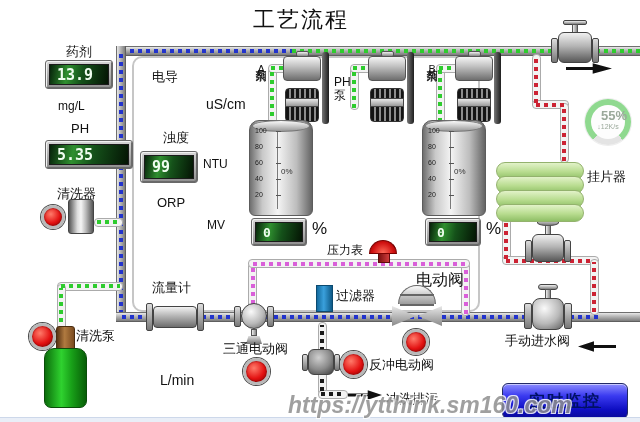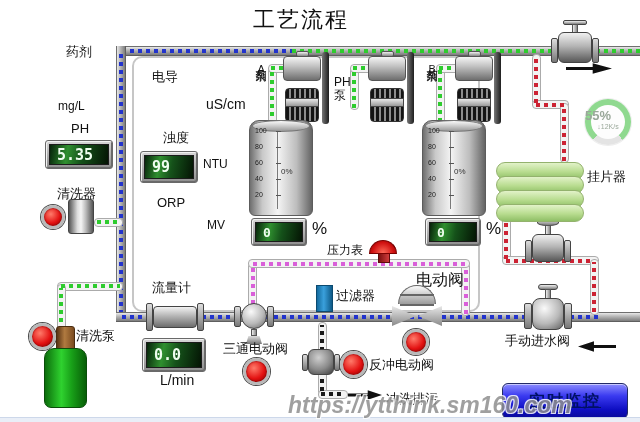--- a/index.html
+++ b/index.html
@@ -52,21 +52,21 @@
   .dome{position:absolute;background:linear-gradient(180deg,#fbfbfb,#9c9c9c);border:1px solid #666;border-bottom:0;border-radius:50% 50% 0 0/100% 100% 0 0;box-sizing:border-box;}
   .grid3{position:absolute;height:8px;border-top:2px solid #666;border-bottom:2px solid #666;}
   .arrow{position:absolute;background:#101010;clip-path:polygon(0 38%,58% 38%,58% 10%,100% 50%,58% 90%,58% 62%,0 62%);}
   
   .coilrow{position:relative;height:18px;margin-top:-4px;border-radius:9px;border:1px solid #93b26d;
         background:linear-gradient(180deg,#e2f2c8 0%,#b8dc8f 55%,#8fbf66 100%);box-sizing:border-box;}
   
   .badge{position:absolute;width:46px;height:46px;border-radius:50%;
         background:conic-gradient(from 220deg,#8fd98f 0 78%,#e4e4e4 78% 100%);box-shadow:0 0 0 1px #eee;}
   .badge::before{content:"";position:absolute;inset:6px;border-radius:50%;background:#fdfdfd;}
-  .badge .b1{position:absolute;top:9px;left:0;right:4px;text-align:left;font-size:13px;color:#9aa89a;font-weight:bold;}
+  .badge .b1{position:absolute;top:9px;left:0;right:4px;text-align:right;font-size:13px;color:#9aa89a;font-weight:bold;}
   .badge .b2{position:absolute;top:24px;left:0;right:0;text-align:center;font-size:7px;color:#9aa89a;}
   
   .btn-rt{position:absolute;left:502px;top:383px;width:124px;height:34px;border-radius:6px;border:1px solid #222a66;
         background:linear-gradient(180deg,#8c8cff 0%,#3a3af0 35%,#0e0ec2 75%,#0a0a9a 100%);
         box-shadow:inset 0 1px 0 #c8c8ff;display:flex;align-items:center;justify-content:center;
         font-size:16px;font-weight:bold;color:#001166;letter-spacing:2px;cursor:pointer;text-decoration:underline;}
   
   .wm{position:absolute;font-weight:bold;color:#8f8f8f;opacity:.85;white-space:nowrap;z-index:40;
       text-shadow:-1px -1px 0 #fff,1px -1px 0 #fff,-1px 1px 0 #fff,1px 1px 0 #fff;}
   .cylinder{position:absolute;background:linear-gradient(90deg,#555 0%,#ddd 35%,#f5f5f5 50%,#bbb 70%,#555 100%);border:1px solid #444;border-radius:3px;box-sizing:border-box;}
@@ -135,24 +135,27 @@
   <div class="dv" style="left:59px;top:288px;height:42px;--c:var(--flow-green);"></div>
 
   <div class="tube-v" style="left:318px;top:322px;height:74px;"></div>
   <div class="tube-h" style="left:318px;top:390px;width:30px;"></div>
   <div class="dv" style="left:320px;top:325px;height:66px;--c:var(--flow-black);"></div>
   <div class="dh" style="left:321px;top:392px;width:24px;--c:var(--flow-black);"></div>
   <div class="arrow" style="left:348px;top:389px;width:34px;height:12px;"></div>
   <div class="lbl" style="left:386px;top:392px;font-size:13px;">冲洗排污</div>
 
   <div class="lbl" style="left:66px;top:45px;font-size:13px;">药剂</div>
+  <div class="led" style="left:45px;top:60px;width:68px;height:29px;">
+    <div class="led-in">13.9</div>
+  </div>
   <div class="lbl" style="left:58px;top:100px;font-size:12px;">mg/L</div>
 
   <div class="lbl" style="left:71px;top:122px;font-size:13px;">PH</div>
-  <div class="led" style="left:45px;top:140px;width:68px;height:29px;">
+  <div class="led" style="left:45px;top:140px;width:88px;height:29px;">
     <div class="led-in">5.35</div>
   </div>
 
   <div class="lbl" style="left:57px;top:187px;font-size:13px;">清洗器</div>
   <div class="light" style="left:41px;top:205px;width:24px;height:24px;"></div>
   <div class="cylinder" style="left:68px;top:199px;width:26px;height:35px;"></div>
 
   <div class="light" style="left:29px;top:323px;width:27px;height:27px;"></div>
   <div class="abs" style="left:56px;top:326px;width:17px;height:26px;background:linear-gradient(90deg,#5a3414,#b07a40 45%,#7a4a1e);border:1px solid #4a2c10;border-radius:3px;"></div>
   <div class="abs" style="left:44px;top:348px;width:41px;height:58px;background:linear-gradient(90deg,#0c6e0c,#2fd22f 40%,#18a018 65%,#075e07);border:1px solid #0a4d0a;border-radius:10px 10px 7px 7px;"></div>
@@ -164,23 +167,20 @@
   <div class="lbl" style="left:163px;top:131px;font-size:13px;">浊度</div>
   <div class="led" style="left:140px;top:151px;width:58px;height:32px;">
     <div class="led-in">99</div>
   </div>
   <div class="lbl" style="left:203px;top:158px;font-size:12px;">NTU</div>
 
   <div class="lbl" style="left:157px;top:196px;font-size:13px;">ORP</div>
   <div class="lbl" style="left:207px;top:219px;font-size:12px;">MV</div>
 
   <div class="lbl" style="left:152px;top:281px;font-size:13px;">流量计</div>
-  <div class="led" style="left:142px;top:338px;width:64px;height:34px;">
-    <div class="led-in">0.0</div>
-  </div>
   <div class="lbl" style="left:160px;top:373px;font-size:14px;">L/min</div>
 
   <div class="flange" style="left:146px;top:303px;width:7px;height:28px;"></div>
   <div class="flange" style="left:197px;top:303px;width:7px;height:28px;"></div>
   <div class="vbody" style="left:153px;top:306px;width:44px;height:22px;border-radius:4px;background:linear-gradient(180deg,#f2f2f2,#b5b5b5 45%,#6d6d6d);"></div>
 
   <div class="lbl vtext" style="left:255px;top:60px;height:58px;font-size:11px;">药剂泵A</div>
   <div class="pump" style="left:281px;top:52px;">
     <div class="plate"></div>
     <div class="cap"></div>

